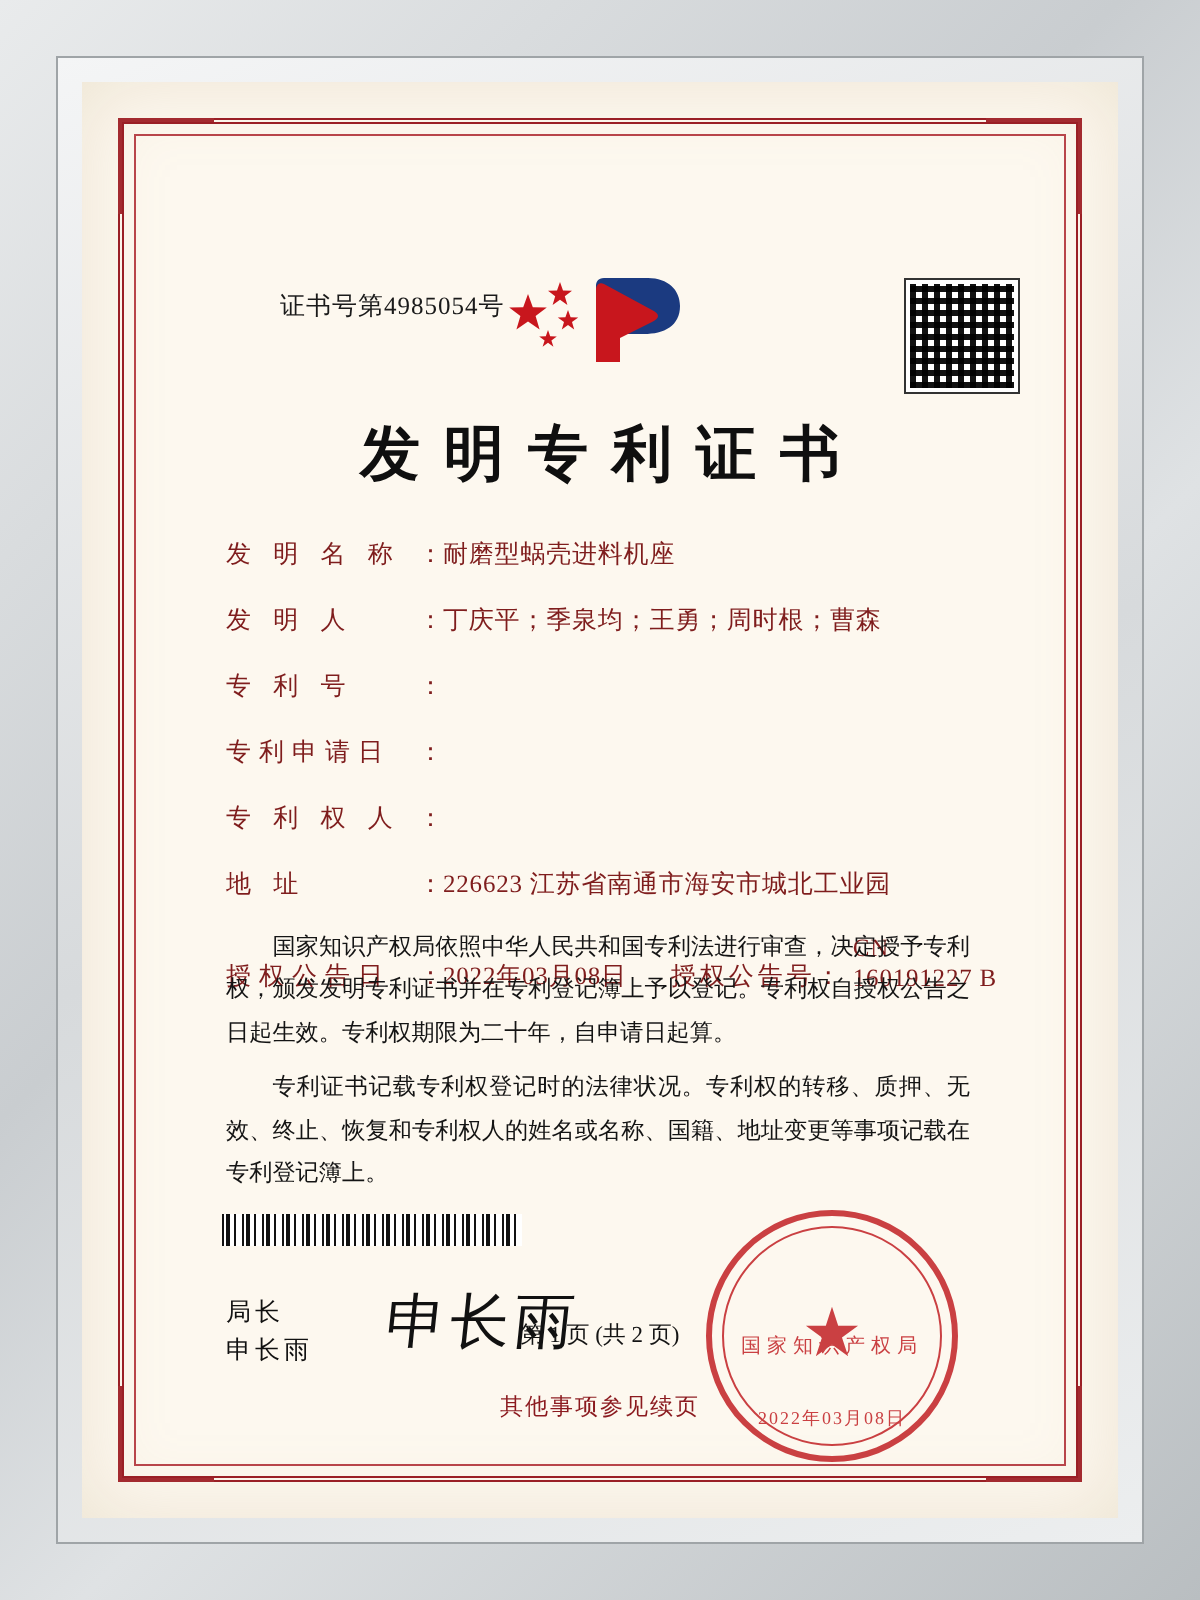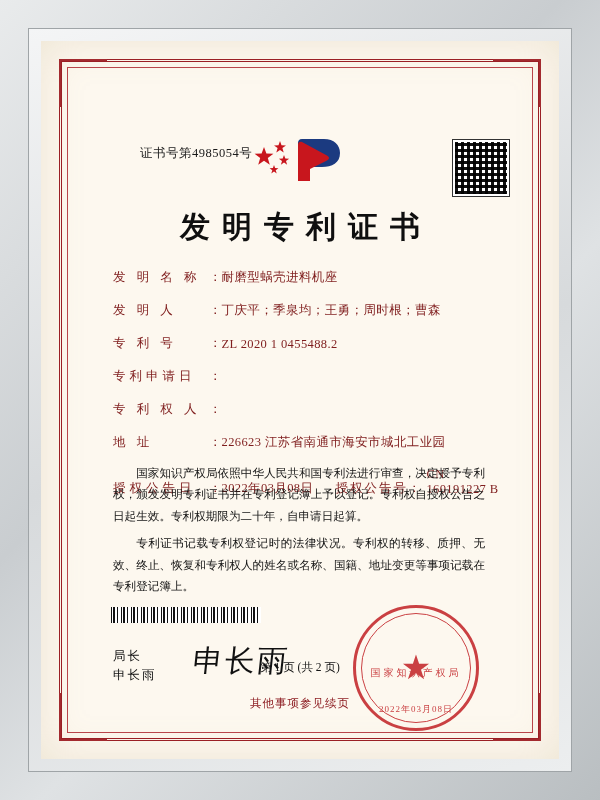--- a/index.html
+++ b/index.html
@@ -281,21 +281,20 @@
 
           <div class="field-row">
             <div class="field-label">发 明 人</div>
             <div class="field-colon">：</div>
             <div class="field-value">丁庆平；季泉均；王勇；周时根；曹森</div>
           </div>
 
           <div class="field-row">
             <div class="field-label">专 利 号</div>
             <div class="field-colon">：</div>
-            <div class="field-value">ZL 2020 1 0455488.2</div>
           </div>
 
           <div class="field-row">
             <div class="field-label">专利申请日</div>
             <div class="field-colon">：</div>
           </div>
 
           <div class="field-row">
             <div class="field-label">专 利 权 人</div>
             <div class="field-colon">：</div>

